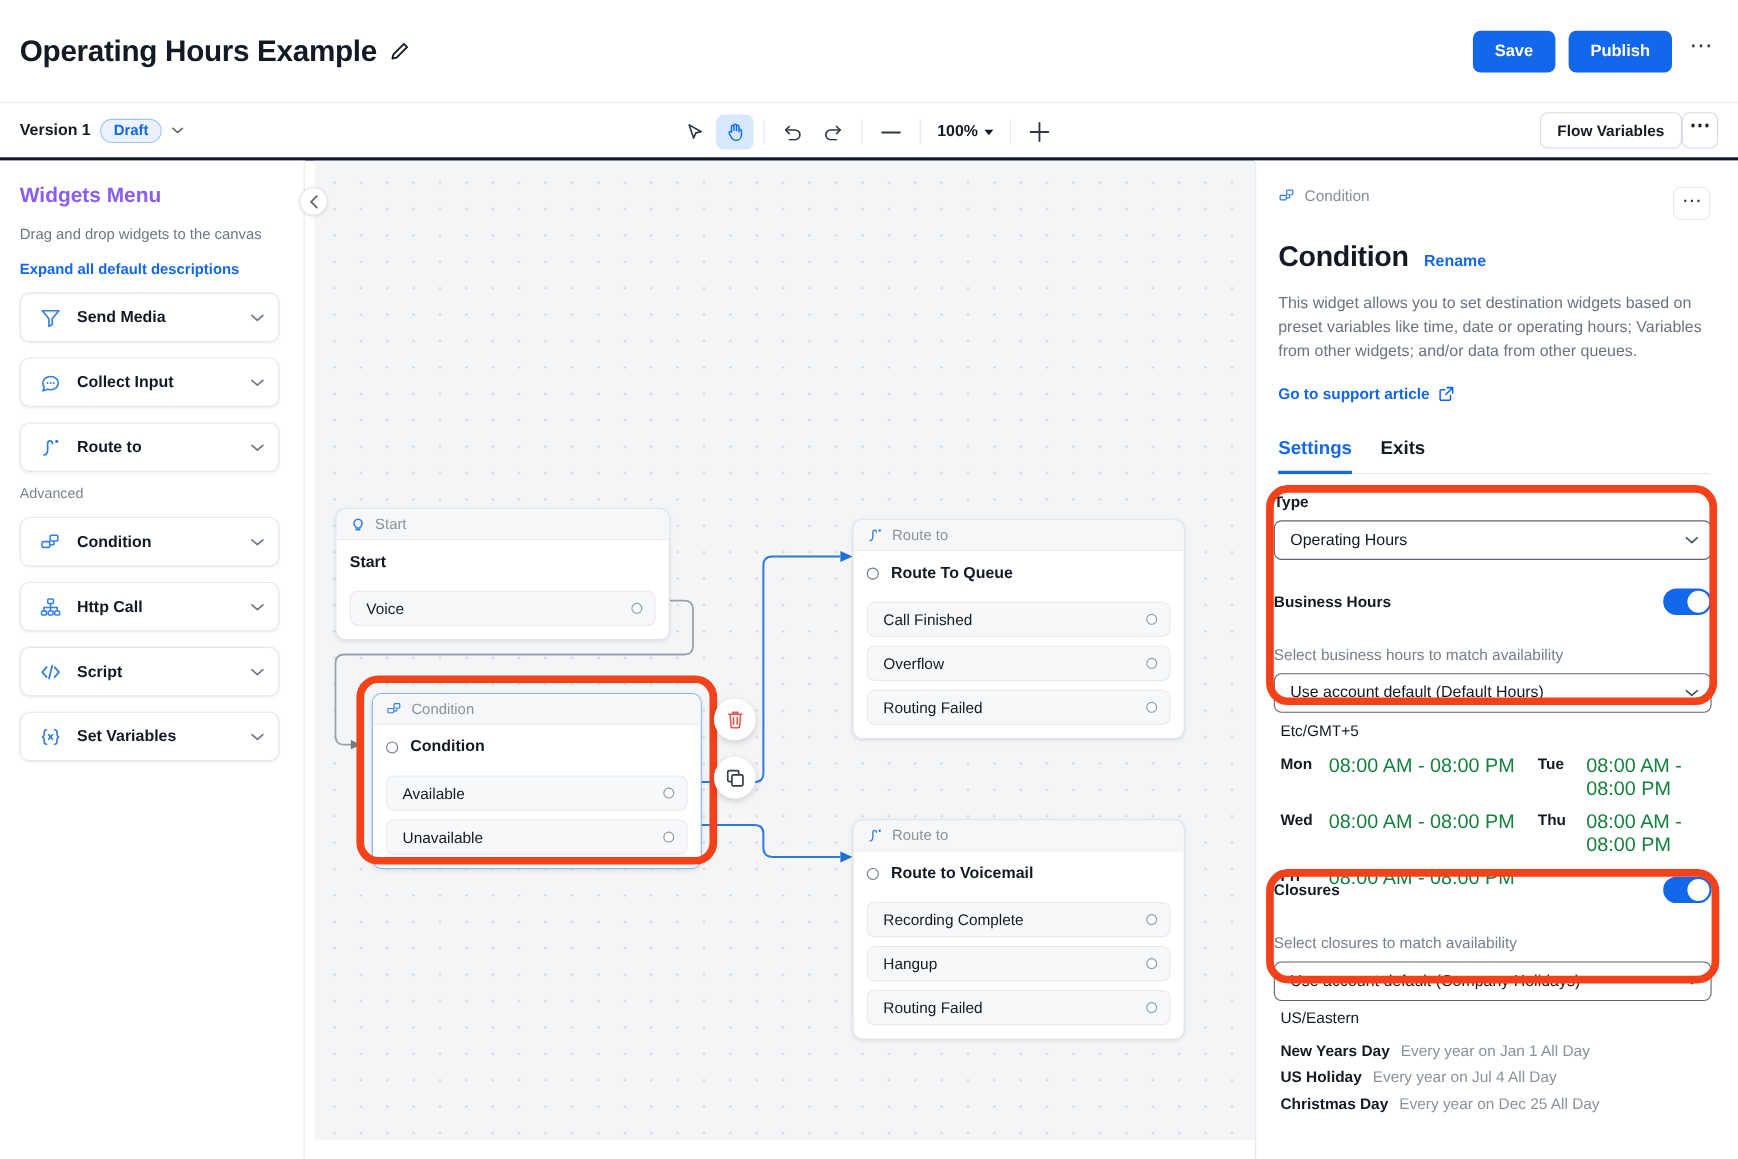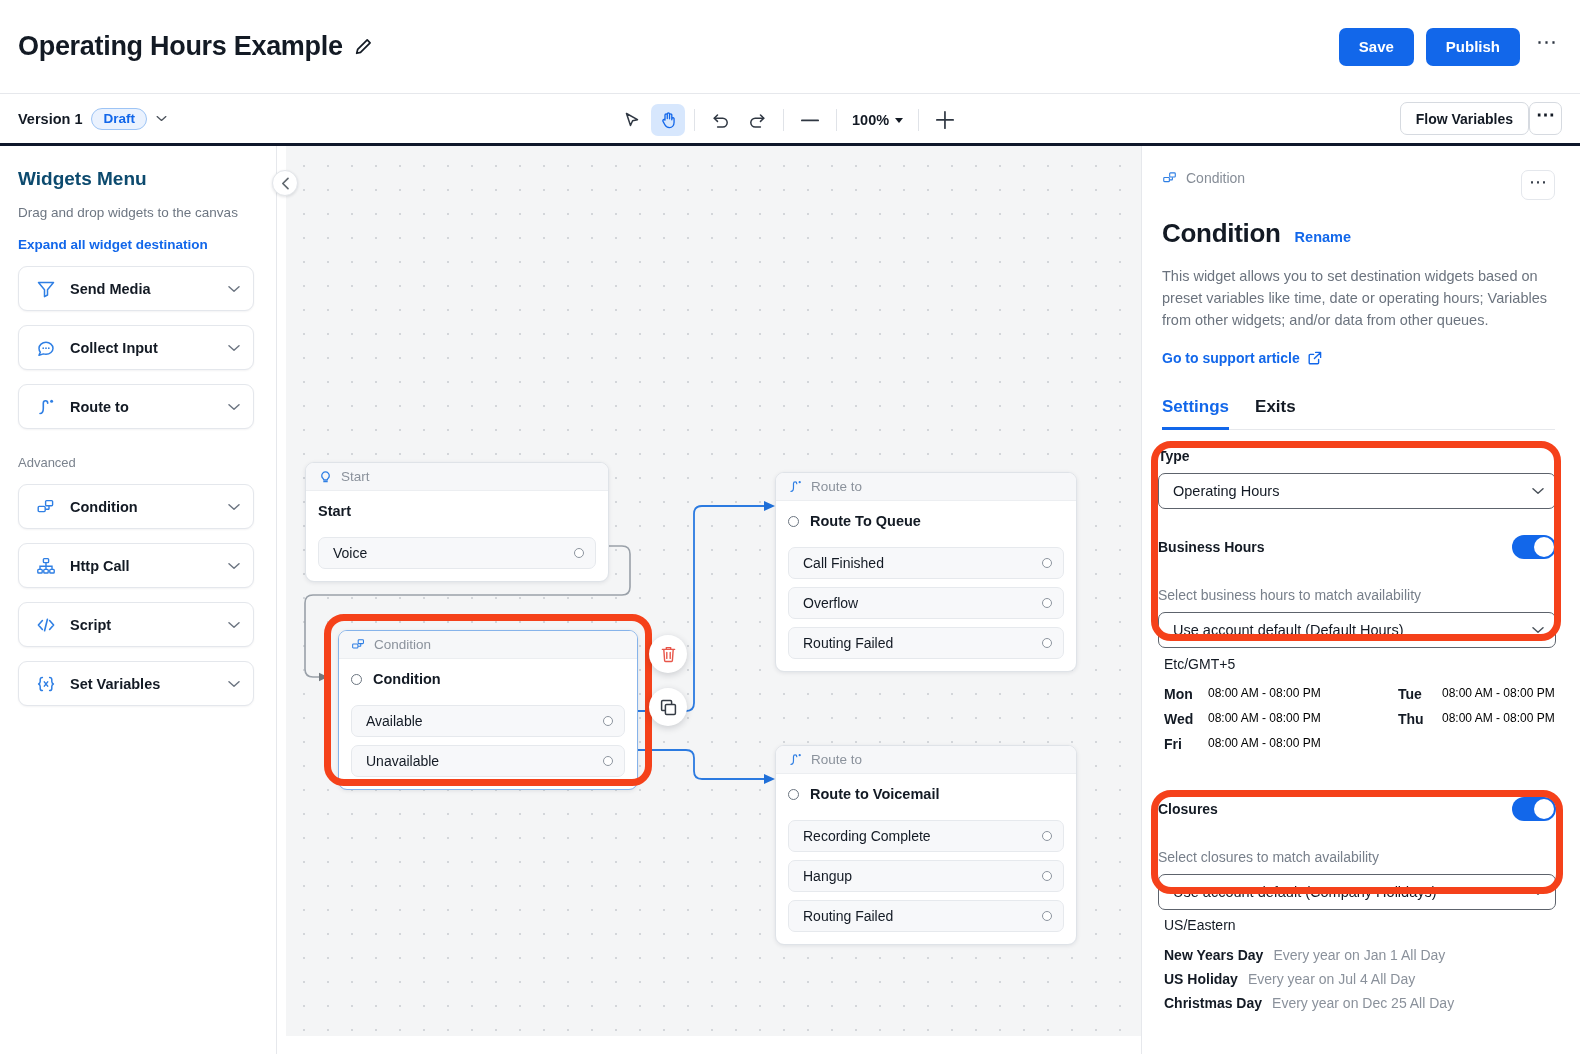--- a/index.html
+++ b/index.html
@@ -68,34 +68,34 @@
     font-size: 14px; font-weight: bold; font-family: inherit; color: #131a24;
     padding: 0 15px; height: 33px; cursor: pointer;
   }
   .btn-outline.sq { width: 33px; padding: 0; display: flex; align-items: center; justify-content: center; font-size: 19px; line-height: 0; padding-bottom: 8px; }
 
   
   .sidebar {
     position: absolute; left: 0; top: 146px; width: 277px; height: 908px;
     background: #fff; border-right: 1px solid #e6e8ec; padding: 22px 22px 0 18px;
   }
-  .side-title { font-size: 19px; font-weight: bold; color: #0c4a6e; }
+  .side-title { font-size: 19px; font-weight: bold; color: #8b5cf6; }
   .side-sub { font-size: 13.5px; color: #6d7682; margin-top: 15px; }
   .side-link { font-size: 13.5px; color: #1267ea; font-weight: bold; margin-top: 17px; display: block; cursor: pointer; }
   .widget-card {
     display: flex; align-items: center; gap: 14px;
     height: 45px; margin-top: 14px;
     background: #fff; border: 1px solid #e4e7ec; border-radius: 9px;
     padding: 0 13px 0 17px; cursor: grab;
     box-shadow: 0 1px 2px rgba(16,24,40,.05);
   }
   .widget-card .wname { font-size: 14.5px; font-weight: bold; color: #131a24; flex: 1; }
   .wicon { width: 20px; height: 20px; color: #2f7fe4; flex: none; display: block; }
   .wchev { width: 12px; height: 8px; color: #6d7682; flex: none; }
-  .adv-label { font-size: 13px; color: #7b838e; margin-top: 26px; }
+  .adv-label { font-size: 13px; color: #7b838e; margin-top: 12px; }
   .collapse-btn {
     position: absolute; left: 272px; top: 170px; width: 26px; height: 26px;
     border-radius: 50%; background: #fff; border: 1px solid #e3e6ea;
     display: flex; align-items: center; justify-content: center;
     box-shadow: 0 1px 3px rgba(16,24,40,.12); cursor: pointer; z-index: 20;
   }
 
   
   .canvas {
     position: absolute; left: 286px; top: 146px; width: 855px; height: 890px;
@@ -188,21 +188,21 @@
   .help-text { font-size: 14px; color: #777f8a; margin-top: 28px; }
   .toggle {
     margin-left: auto; width: 44px; height: 24px; border-radius: 14px;
     background: #1267ea; position: relative; cursor: pointer; flex: none;
   }
   .toggle .knob { position: absolute; right: 2px; top: 2px; width: 20px; height: 20px; border-radius: 50%; background: #fff; }
 
   .tz-label { font-size: 14px; color: #131a24; }
   .hours-grid { display: grid; grid-template-columns: 44px 190px 44px auto; row-gap: 9px; margin-top: 14px; }
   .hg-day { font-size: 14px; font-weight: bold; color: #131a24; }
-  .hg-time { font-size: 12px; color: #000000; }
+  .hg-time { font-size: 18px; color: #15803d; }
   .hol-list { margin-top: 14px; display: flex; flex-direction: column; gap: 8px; }
   .hol-row { display: flex; align-items: baseline; gap: 10px; }
   .hol-name { font-size: 14px; font-weight: bold; color: #131a24; }
   .hol-rule { font-size: 14px; color: #8a919b; }
 
   #sec-type { position: absolute; left: 1158px; top: 448px; width: 398px; }
   #sec-closures { position: absolute; left: 1158px; top: 797px; width: 398px; }
   #hl-type { left: 1151px; top: 441px; width: 410px; height: 200px; }
   #hl-closures { left: 1151px; top: 790px; width: 412px; height: 104px; }
   #sec-hours { position: absolute; left: 1164px; top: 656px; width: 400px; }
@@ -284,21 +284,21 @@
 
     <div class="toolbar-right">
       <button class="btn-outline">Flow Variables</button>
       <button class="btn-outline sq">⋯</button>
     </div>
   </div>
 
   <div class="sidebar">
     <div class="side-title">Widgets Menu</div>
     <div class="side-sub">Drag and drop widgets to the canvas</div>
-    <a class="side-link">Expand all widget destination</a>
+    <a class="side-link">Expand all default descriptions</a>
 
     <div class="widget-card">
       <svg class="wicon" viewBox="0 0 20 20" fill="none" stroke="currentColor" stroke-width="1.5" stroke-linejoin="round">
           <path d="M2.5 3.5h15l-6 7.2v5.3l-3 1.6v-6.9z"></path>
         </svg>
       <span class="wname">Send Media</span>
       <svg class="wchev" viewBox="0 0 12 8" fill="none" stroke="currentColor" stroke-width="1.5" stroke-linecap="round" stroke-linejoin="round">
           <path d="M1 1.8l5 4.4 5-4.4"></path>
         </svg>
     </div>

